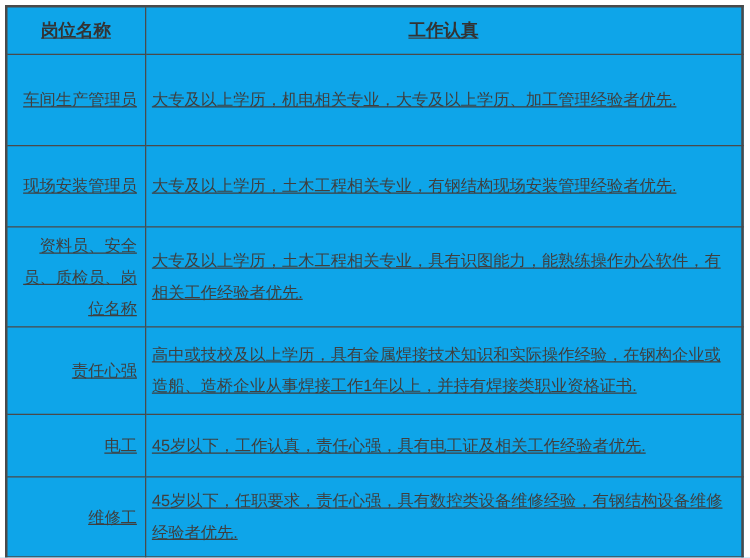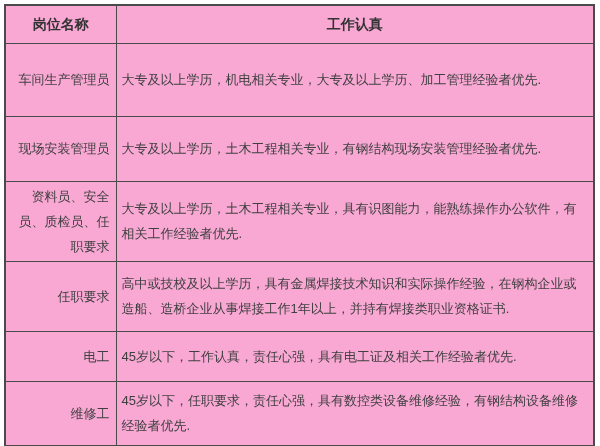--- a/index.html
+++ b/index.html
@@ -17,21 +17,22 @@
     overflow: hidden;
   }
   table.job-table {
     position: absolute;
     left: 4px;
     top: 4px;
     width: 591px;
     height: 438px;
     border-collapse: collapse;
     table-layout: fixed;
-    background: #f9a8d4;
+    background: #0ea5e9;
+    text-decoration: underline;
   }
   table.job-table, table.job-table th, table.job-table td {
     border: 1px solid #4a4a4a;
   }
   table.job-table {
     border-width: 2px;
   }
   col.col-position { width: 111px; }
   col.col-requirement { width: 478px; }
   th {
@@ -82,25 +83,25 @@
     <tbody>
       <tr class="row-0">
         <td class="position-cell">车间生产管理员</td>
         <td class="requirement-cell">大专及以上学历，机电相关专业，大专及以上学历、加工管理经验者优先.</td>
       </tr>
       <tr class="row-1">
         <td class="position-cell">现场安装管理员</td>
         <td class="requirement-cell">大专及以上学历，土木工程相关专业，有钢结构现场安装管理经验者优先.</td>
       </tr>
       <tr class="row-2">
-        <td class="position-cell">资料员、安全员、质检员、任职要求</td>
+        <td class="position-cell">资料员、安全员、质检员、岗位名称</td>
         <td class="requirement-cell">大专及以上学历，土木工程相关专业，具有识图能力，能熟练操作办公软件，有相关工作经验者优先.</td>
       </tr>
       <tr class="row-3">
-        <td class="position-cell">任职要求</td>
+        <td class="position-cell">责任心强</td>
         <td class="requirement-cell">高中或技校及以上学历，具有金属焊接技术知识和实际操作经验，在钢构企业或造船、造桥企业从事焊接工作1年以上，并持有焊接类职业资格证书.</td>
       </tr>
       <tr class="row-4">
         <td class="position-cell">电工</td>
         <td class="requirement-cell">45岁以下，工作认真，责任心强，具有电工证及相关工作经验者优先.</td>
       </tr>
       <tr class="row-5">
         <td class="position-cell">维修工</td>
         <td class="requirement-cell">45岁以下，任职要求，责任心强，具有数控类设备维修经验，有钢结构设备维修经验者优先.</td>
       </tr>

